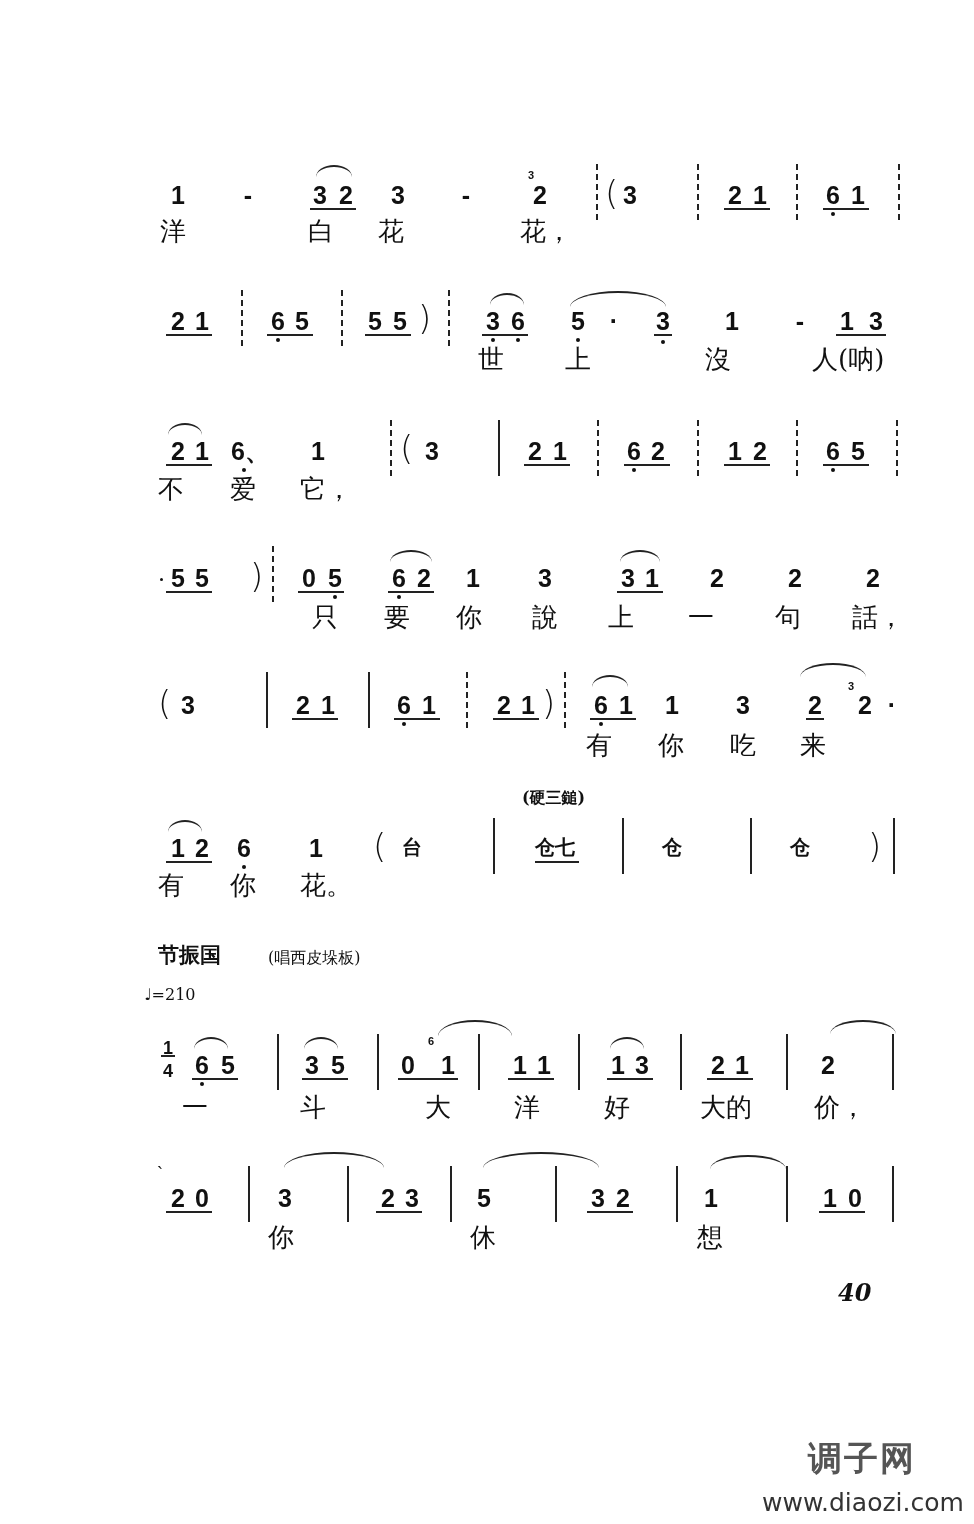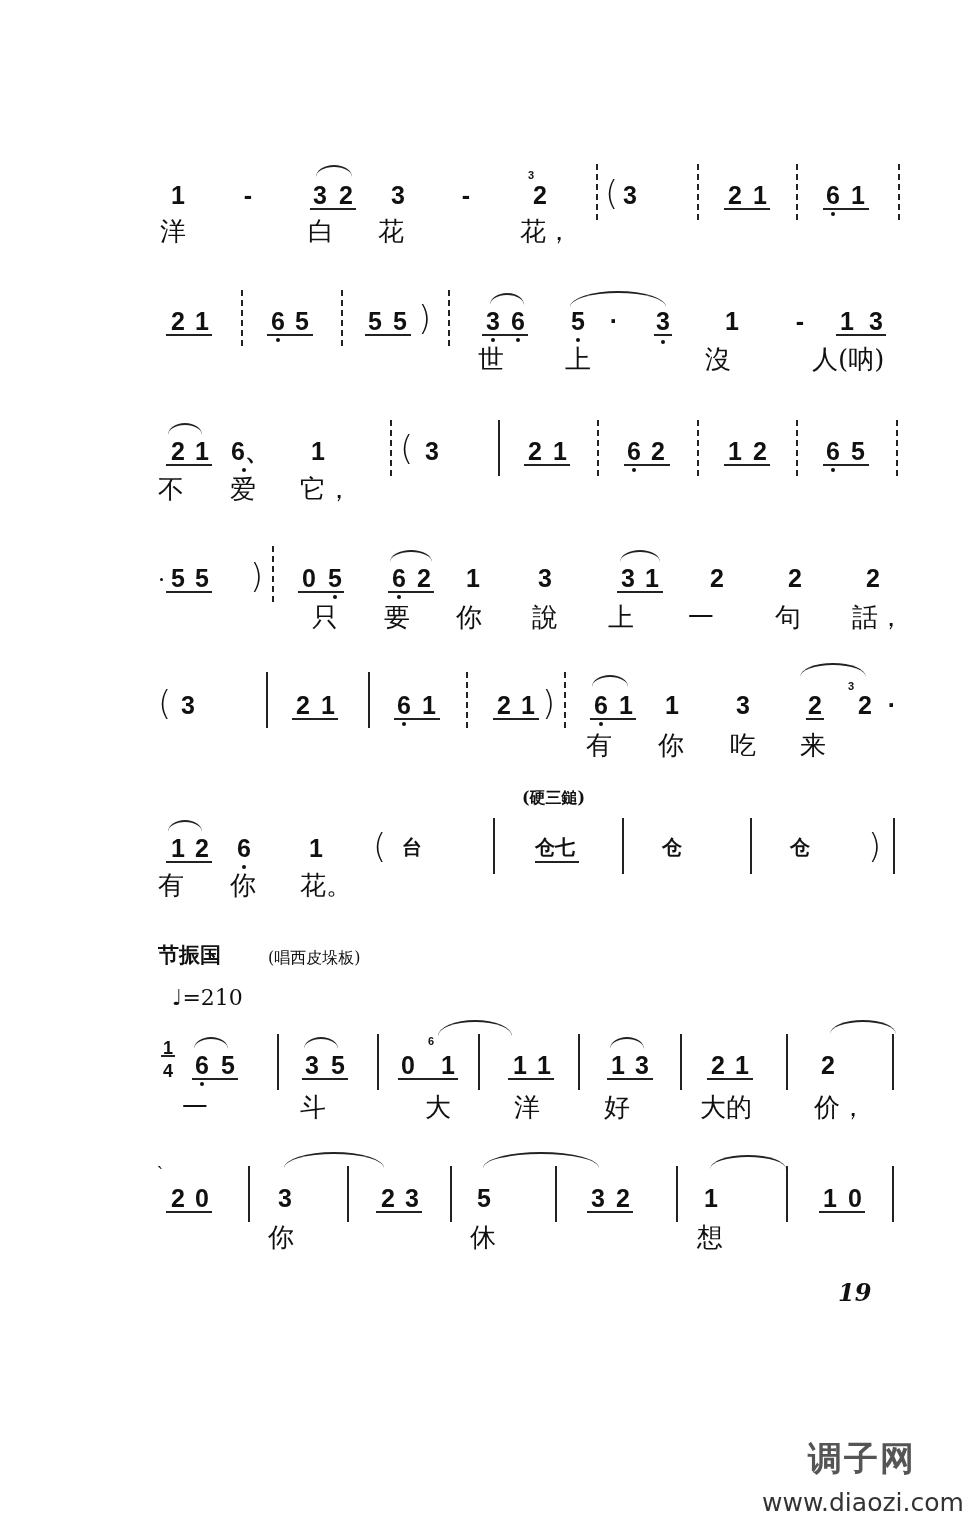--- a/index.html
+++ b/index.html
@@ -229,21 +229,21 @@
   <div class="bar" style="left:893px;top:818px;height:56px"></div>
 
   <span class="ly" style="left:158px;top:870px">有</span>
   <span class="ly" style="left:230px;top:870px">你</span>
   <span class="ly" style="left:300px;top:870px">花。</span>
 </div>
 
 <div>
   <span class="hdr" style="left:158px;top:941px">节振国</span>
   <span class="note-small" style="left:268px;top:948px">(唱西皮垛板)</span>
-  <span class="note-small" style="left:172px;top:985px;font-size:22px">♩=210</span>
+  <span class="note-small" style="left:144px;top:985px;font-size:16px">♩=210</span>
 </div>
 
 <div>
   <div>
     <span class="n" style="left:168px;top:1034px;font-size:18px;width:20px;margin-left:-10px">1</span>
     <div class="ul" style="left:161px;top:1055px;width:14px"></div>
     <span class="n" style="left:168px;top:1057px;font-size:18px;width:20px;margin-left:-10px">4</span>
   </div>
   <div class="slur" style="left:194px;top:1037px;width:34px"></div>
   <span class="n" style="left:202px;top:1051px">6</span>
@@ -314,18 +314,18 @@
   <span class="n" style="left:830px;top:1184px">1</span>
   <span class="n" style="left:855px;top:1184px">0</span>
   <div class="ul" style="left:819px;top:1211px;width:46px"></div>
   <div class="bar" style="left:892px;top:1166px;height:56px"></div>
 
   <span class="ly" style="left:268px;top:1222px">你</span>
   <span class="ly" style="left:470px;top:1222px">休</span>
   <span class="ly" style="left:697px;top:1222px">想</span>
 </div>
 
-<span class="pagenum" style="left:838px;top:1278px">19</span>
+<span class="pagenum" style="left:838px;top:1278px">40</span>
 
 <div>
   <span class="wm1" style="left:808px;top:1436px">调子网</span>
   <span class="wm2" style="left:762px;top:1488px">www.diaozi.com</span>
 </div>
 
 </body></html>

